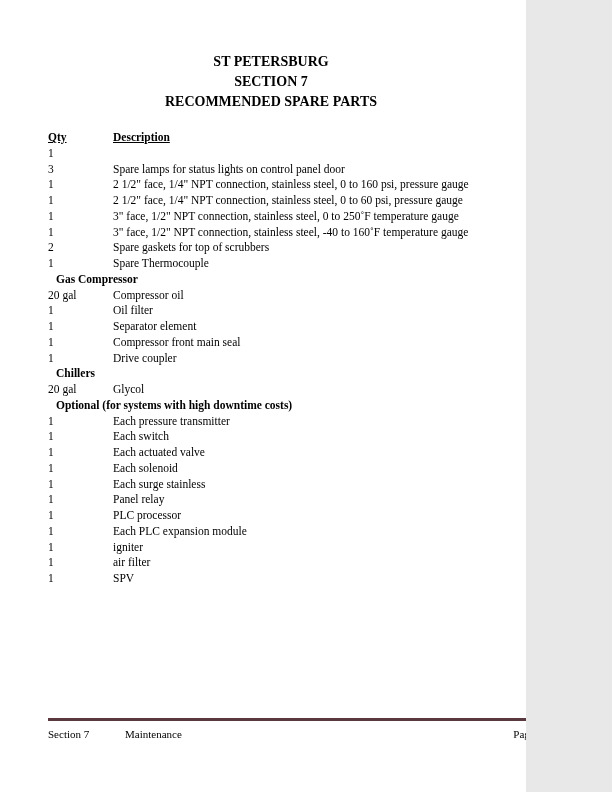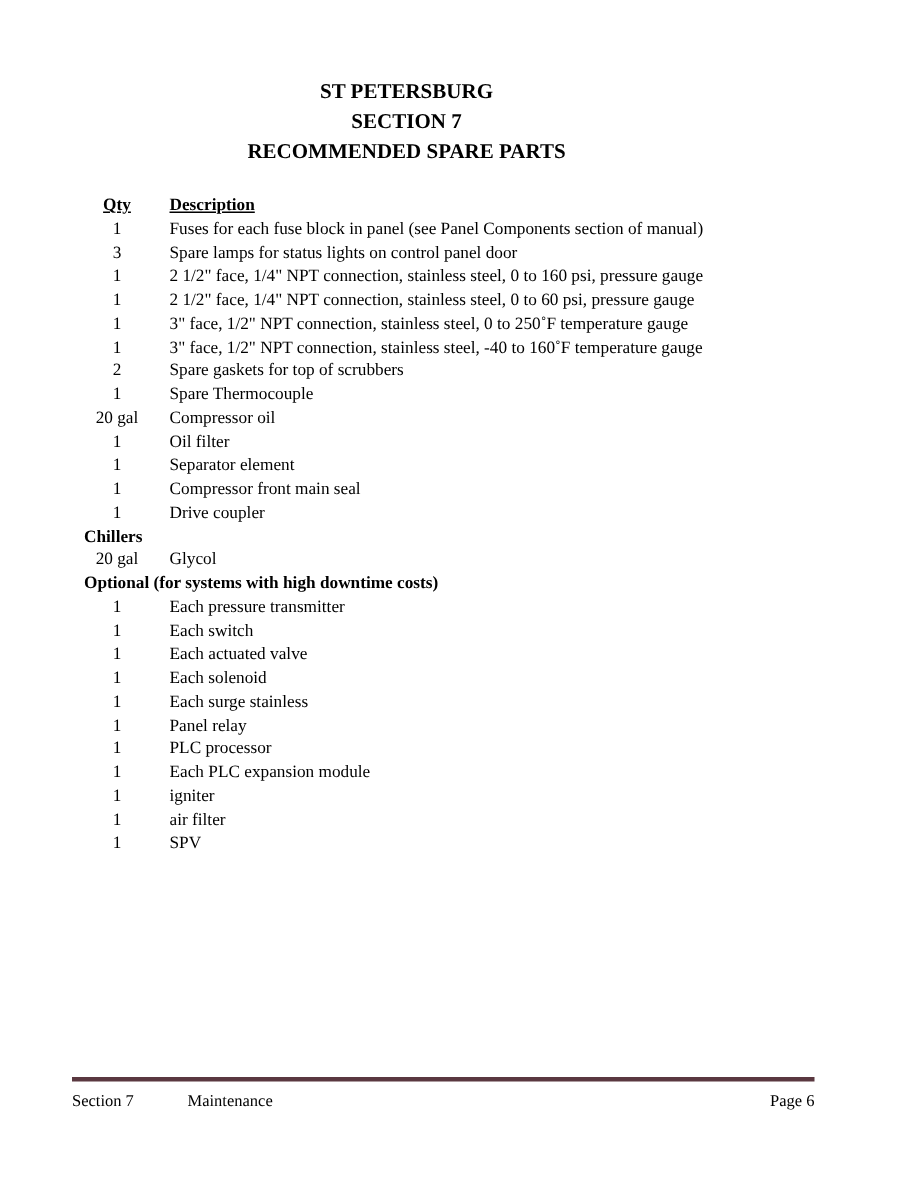--- a/index.html
+++ b/index.html
@@ -2,21 +2,21 @@
 <html><head>
 <meta charset="utf-8">
 <style>
   html, body {
     margin: 0;
     padding: 0;
     background: #e8e8e8;
   }
   .page {
     position: relative;
-    width: 612px;
+    width: 526px;
     height: 792px;
     background: #ffffff;
     font-family: "Liberation Serif", "DejaVu Serif", serif;
     color: #000000;
     overflow: hidden;
   }
   .title-block {
     position: absolute;
     top: 52px;
     left: 48px;
@@ -42,21 +42,20 @@
   .header-row .qty {
     text-decoration: underline;
   }
   .header-row .desc {
     text-decoration: underline;
   }
   .qty {
     display: inline-block;
     width: 60px;
     flex: 0 0 60px;
-    text-align: center;
   }
   .desc {
     display: inline-block;
     margin-left: 5px;
     white-space: nowrap;
   }
   .section-heading {
     height: 15.75px;
     font-weight: bold;
     padding-left: 8px;
@@ -105,21 +104,20 @@
   </div>
 
   <div class="content">
     <div class="header-row">
       <span class="qty">Qty</span>
       <span class="desc">Description</span>
     </div>
     <div>
         <div class="row">
           <span class="qty">1</span>
-          <span class="desc">Fuses for each fuse block in panel (see Panel Components section of manual)</span>
         </div>
         <div class="row">
           <span class="qty">3</span>
           <span class="desc">Spare lamps for status lights on control panel door</span>
         </div>
         <div class="row">
           <span class="qty">1</span>
           <span class="desc">2 1/2" face, 1/4" NPT connection, stainless steel, 0 to 160 psi, pressure gauge</span>
         </div>
         <div class="row">
@@ -135,20 +133,21 @@
           <span class="desc">3" face, 1/2" NPT connection, stainless steel, -40 to 160˚F temperature gauge</span>
         </div>
         <div class="row">
           <span class="qty">2</span>
           <span class="desc">Spare gaskets for top of scrubbers</span>
         </div>
         <div class="row">
           <span class="qty">1</span>
           <span class="desc">Spare Thermocouple</span>
         </div>
+        <div class="section-heading">Gas Compressor</div>
         <div class="row">
           <span class="qty">20 gal</span>
           <span class="desc">Compressor oil</span>
         </div>
         <div class="row">
           <span class="qty">1</span>
           <span class="desc">Oil filter</span>
         </div>
         <div class="row">
           <span class="qty">1</span>

